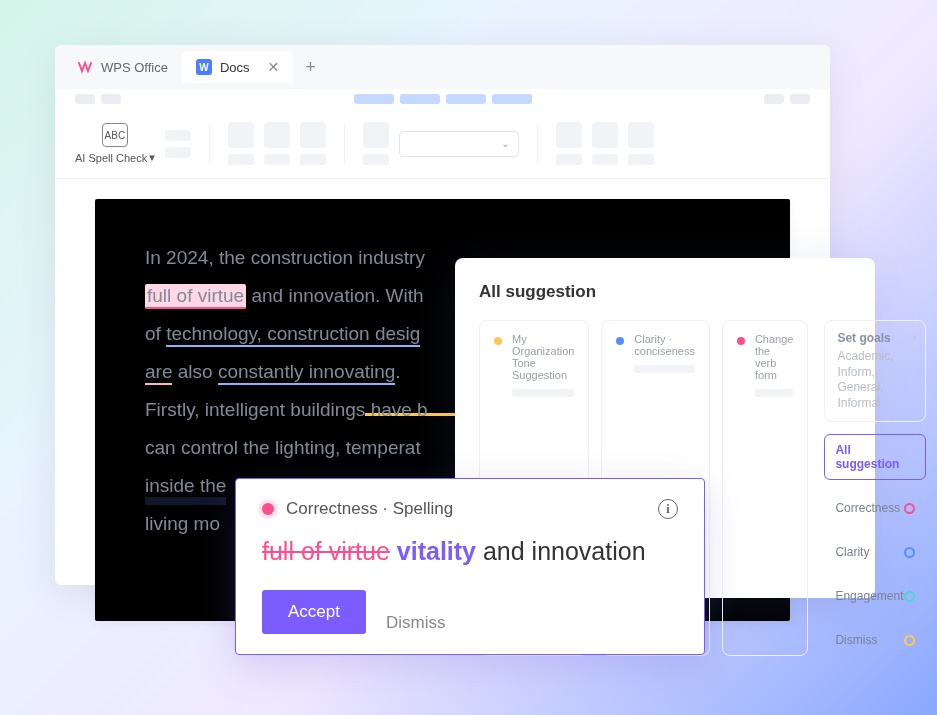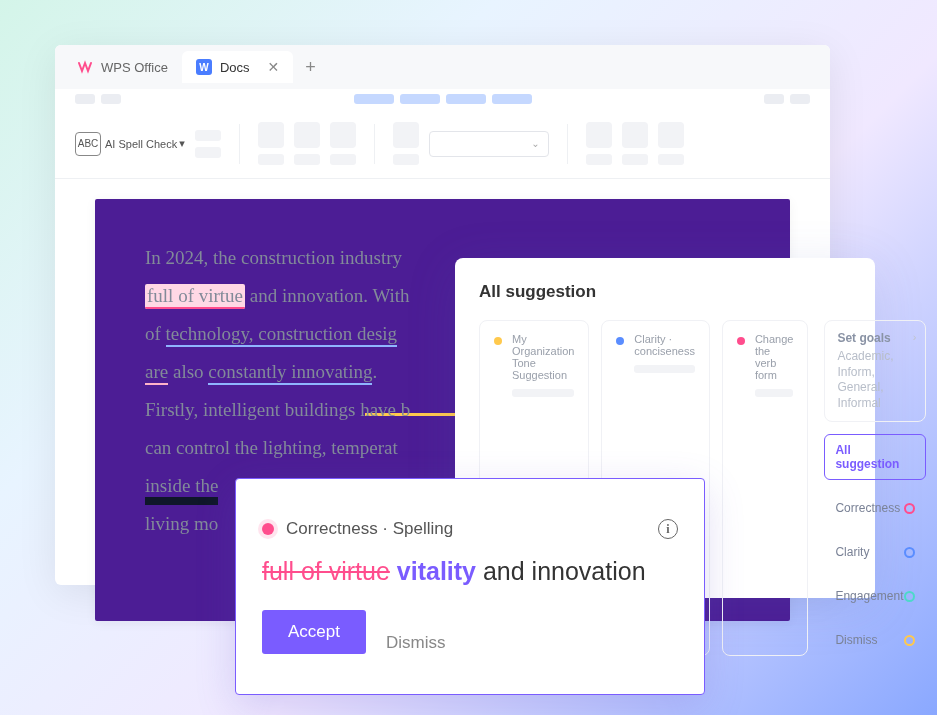--- a/index.html
+++ b/index.html
@@ -74,21 +74,21 @@
 .ribbon {
   height: 70px;
   display: flex;
   align-items: center;
   gap: 18px;
   padding: 0 20px;
   border-bottom: 1px solid #eef0f3;
 }
 .ribbon-group { display: flex; align-items: center; gap: 10px; }
 .ribbon-sep { width: 1px; height: 40px; background: #eef0f3; }
-.ai-spell { display: flex; flex-direction: row; align-items: center; gap: 4px; }
+.ai-spell { display: flex; flex-direction: column; align-items: center; gap: 4px; }
 .ai-spell-icon {
   width: 26px; height: 24px;
   border: 1.5px solid #888;
   border-radius: 4px;
   display: flex;
   align-items: center;
   justify-content: center;
   font-size: 10px;
   color: #555;
   position: relative;
@@ -105,25 +105,24 @@
   align-items: center;
   justify-content: flex-end;
   padding: 0 8px;
   color: #aaa;
   font-size: 10px;
 }
 .ribbon-col { display: flex; flex-direction: column; align-items: center; gap: 6px; }
 
 .doc-page {
   margin: 20px 40px;
-  background: #4c1d95;
+  background: #000000;
   padding: 40px 50px;
   box-shadow: 0 2px 12px rgba(0,0,0,0.05);
   border-radius: 2px;
-  font-family: Liberation Serif, serif;
 }
 .doc-text {
   font-size: 19px;
   line-height: 2.0;
   color: #828a99;
 }
 .hl-virtue {
   background: #ffd8e5;
   border-bottom: 2px solid #ff4d8d;
   padding: 1px 2px;
@@ -203,21 +202,21 @@
 
 .correction-card {
   position: absolute;
   top: 478px;
   left: 235px;
   width: 470px;
   background: #fff;
   border: 1.5px solid #7a5cff;
   border-radius: 4px;
   box-shadow: 0 12px 40px rgba(100,80,200,0.2);
-  padding: 40px 26px;
+  padding: 20px 26px;
 }
 .cc-header { display: flex; align-items: center; gap: 12px; margin-bottom: 18px; }
 .cc-dot {
   width: 12px; height: 12px;
   background: #ff4d8d;
   border-radius: 50%;
   box-shadow: 0 0 0 4px rgba(255,77,141,0.15);
 }
 .cc-title { font-size: 17px; color: #555; flex: 1; }
 .cc-info {

